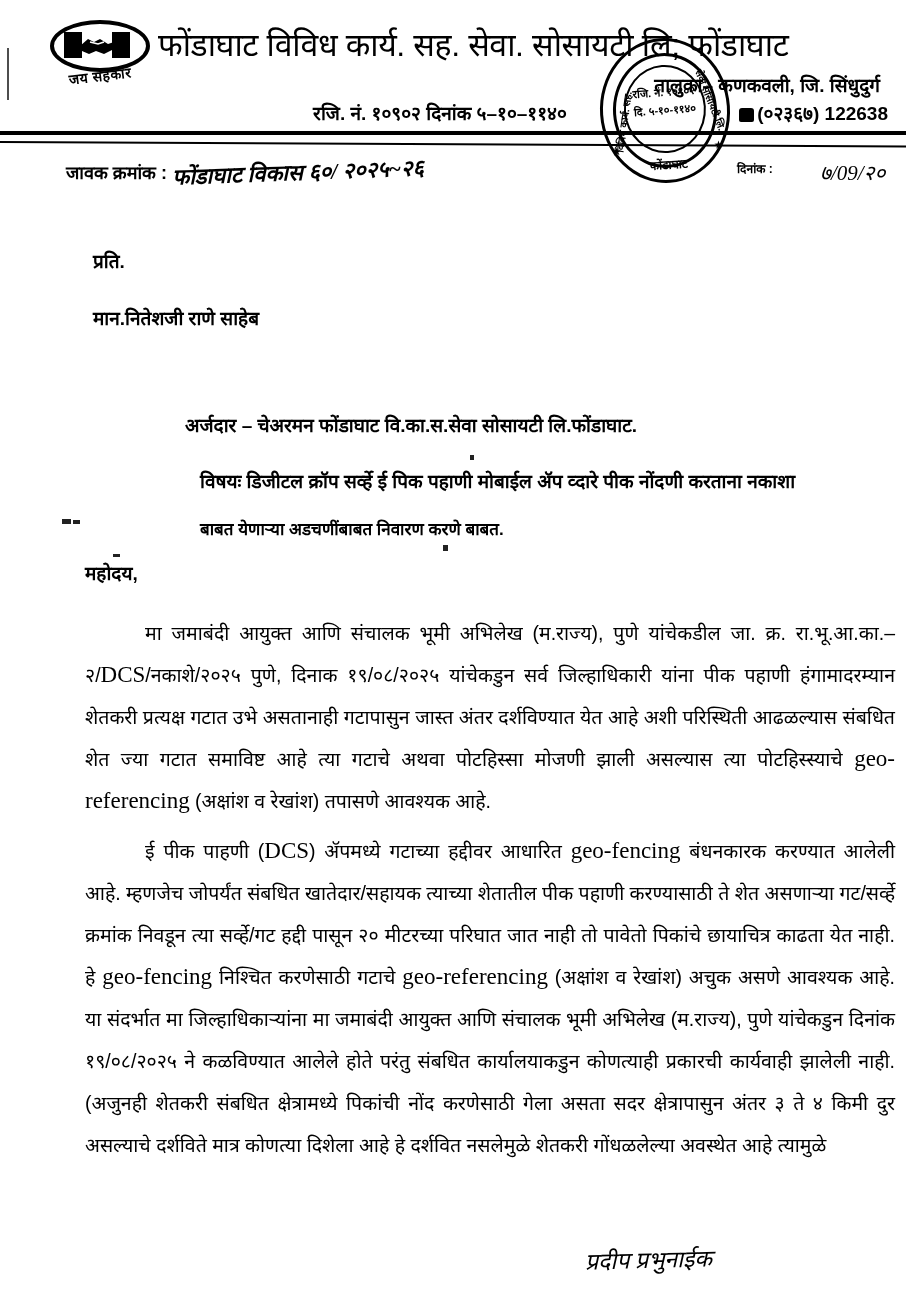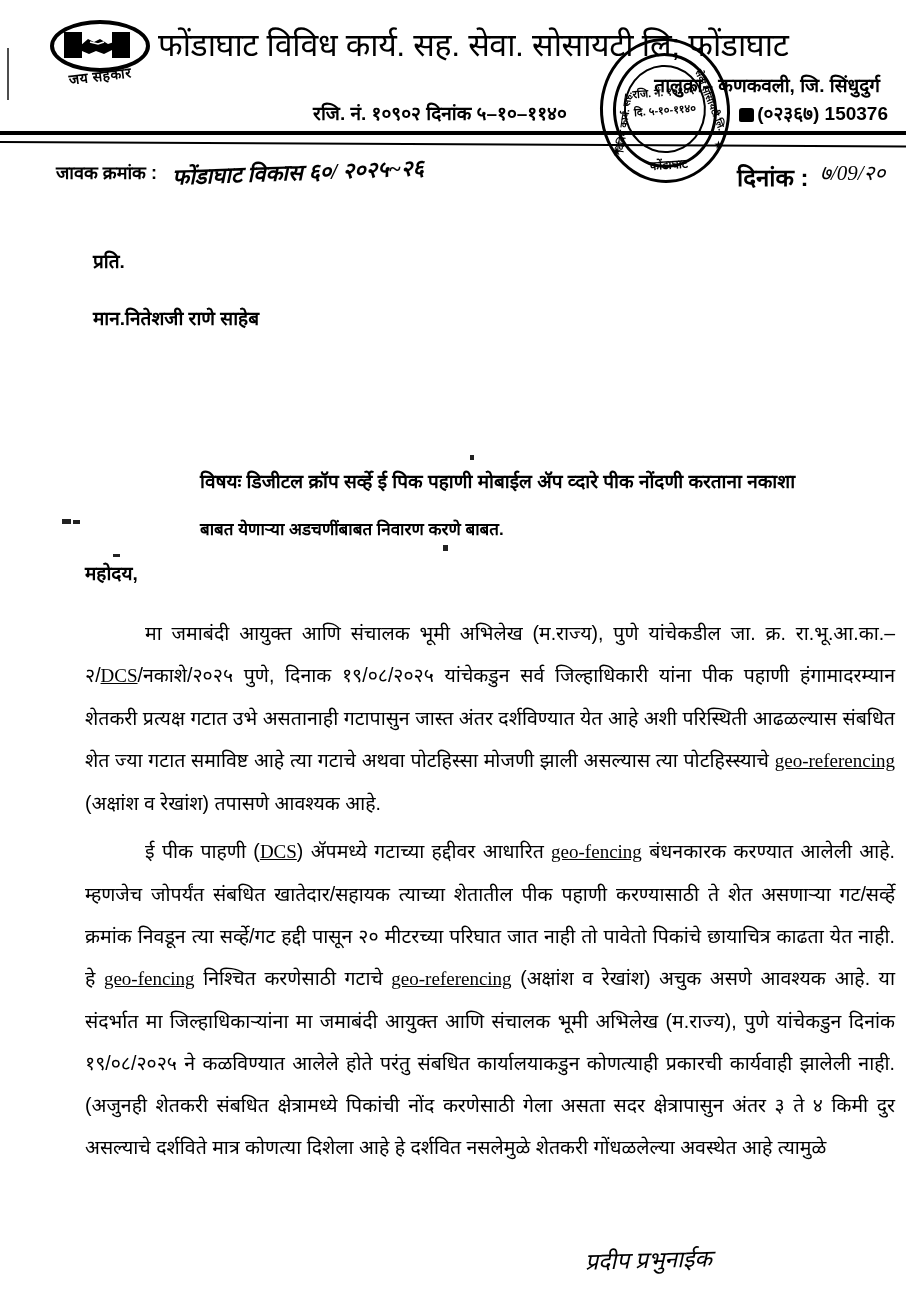--- a/index.html
+++ b/index.html
@@ -233,40 +233,40 @@
   
   .ref-row {
     position: absolute;
     left: 0;
     top: 156px;
     width: 906px;
     height: 40px;
   }
   .ref-label {
     position: absolute;
-    left: 56px;
+    left: 66px;
     top: 4px;
     font-size: 18px;
     font-weight: bold;
   }
   .ref-value {
     position: absolute;
     left: 172px;
     top: 0px;
     font-size: 22px;
     font-style: italic;
     font-weight: bold;
     transform: rotate(-2.2deg);
     font-family: "Liberation Serif", serif;
   }
   .date-label {
     position: absolute;
     left: 737px;
     top: 4px;
-    font-size: 24px;
+    font-size: 12px;
     font-weight: bold;
   }
   .date-value {
     position: absolute;
     left: 820px;
     top: 2px;
     font-size: 21px;
     font-style: italic;
     font-family: "Liberation Serif", serif;
     white-space: nowrap;
@@ -289,22 +289,21 @@
     line-height: 42px;
     text-align: justify;
     text-justify: inter-word;
     font-family: "Liberation Sans", sans-serif;
   }
   .para p { margin: 0; text-indent: 60px; }
   #para-1 { top: 612px; }
   #para-2 { top: 830px; }
   .latin {
     font-family: "Liberation Serif", serif;
-    font-size: 19px;
-    text-decoration: underline;
+    font-size: 23px;
   }
 
   
   .signature {
     position: absolute;
     left: 585px;
     top: 1243px;
     font-size: 23px;
     font-style: italic;
     font-family: "Liberation Serif", serif;
@@ -335,21 +334,21 @@
         <path d="M12 12 L20 14 L26 12" stroke="#fff" stroke-width="1.6" fill="none"></path>
       </svg>
       <div class="logo-motto">जय सहकार</div>
     </div>
 
     <div class="org-title">फोंडाघाट विविध कार्य. सह. सेवा. सोसायटी लि; फोंडाघाट</div>
     <div class="org-line2">तालुका– कणकवली, जि. सिंधुदुर्ग</div>
     <div class="org-line3">रजि. नं. १०९०२ दिनांक ५–१०–११४०</div>
 
     <div class="phone">
-      <span class="phone-icon"></span><span>(०२३६७) 150376</span>
+      <span class="phone-icon"></span><span>(०२३६७) 122638</span>
     </div>
   </div>
 
   <div class="stamp">
     <div class="stamp-ring-out"></div>
     <div class="stamp-ring-in"></div>
     <div class="stamp-core"></div>
     <div class="stamp-l1">रजि. नं. १०९०२</div>
     <div class="stamp-l2">दि. ५-१०-११४०</div>
     <div class="stamp-side-left">विविध कार्य. सह.</div>
@@ -364,20 +363,21 @@
 
   <div class="ref-row">
     <span class="ref-label">जावक क्रमांक :</span>
     <span class="ref-value">फोंडाघाट विकास ६०/ २०२५~२६</span>
     <span class="date-label">दिनांक :</span>
     <span class="date-value">७/09/२०</span>
   </div>
 
   <div class="addr-to">प्रति.</div>
   <div class="addr-name">मान.नितेशजी राणे साहेब</div>
+  <div class="applicant">अर्जदार – चेअरमन फोंडाघाट वि.का.स.सेवा सोसायटी लि.फोंडाघाट.</div>
   <div class="subject-l1">विषयः डिजीटल क्रॉप सर्व्हे ई पिक पहाणी मोबाईल ॲप व्दारे पीक नोंदणी करताना नकाशा</div>
   <div class="subject-l2">बाबत येणाऱ्या अडचणींबाबत निवारण करणे बाबत.</div>
   <div class="salutation">महोदय,</div>
 
   <div class="para" id="para-1">
     <p>
       <span>मा जमाबंदी आयुक्त आणि संचालक भूमी अभिलेख (म.राज्य), पुणे यांचेकडील जा. क्र. रा.भू.आ.का.–२/</span><span class="latin">DCS</span><span>/नकाशे/२०२५ पुणे, दिनाक १९/०८/२०२५ यांचेकडुन सर्व जिल्हाधिकारी यांना पीक पहाणी हंगामादरम्यान शेतकरी प्रत्यक्ष गटात उभे असतानाही गटापासुन जास्त अंतर दर्शविण्यात येत आहे अशी परिस्थिती आढळल्यास संबधित शेत ज्या गटात समाविष्ट आहे त्या गटाचे अथवा पोटहिस्सा मोजणी झाली असल्यास त्या पोटहिस्स्याचे </span><span class="latin">geo-referencing</span><span> (अक्षांश व रेखांश) तपासणे आवश्यक आहे.</span>
     </p>
   </div>
 

